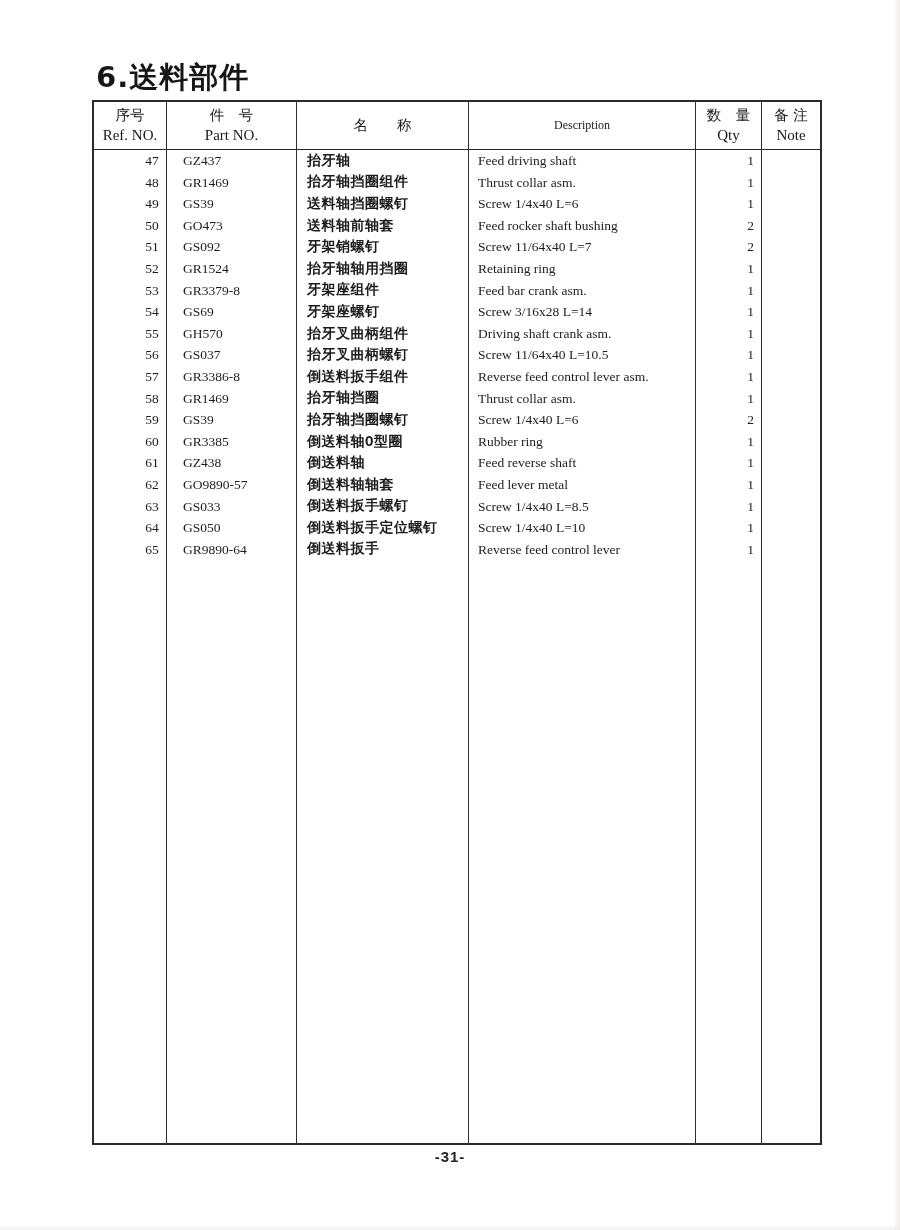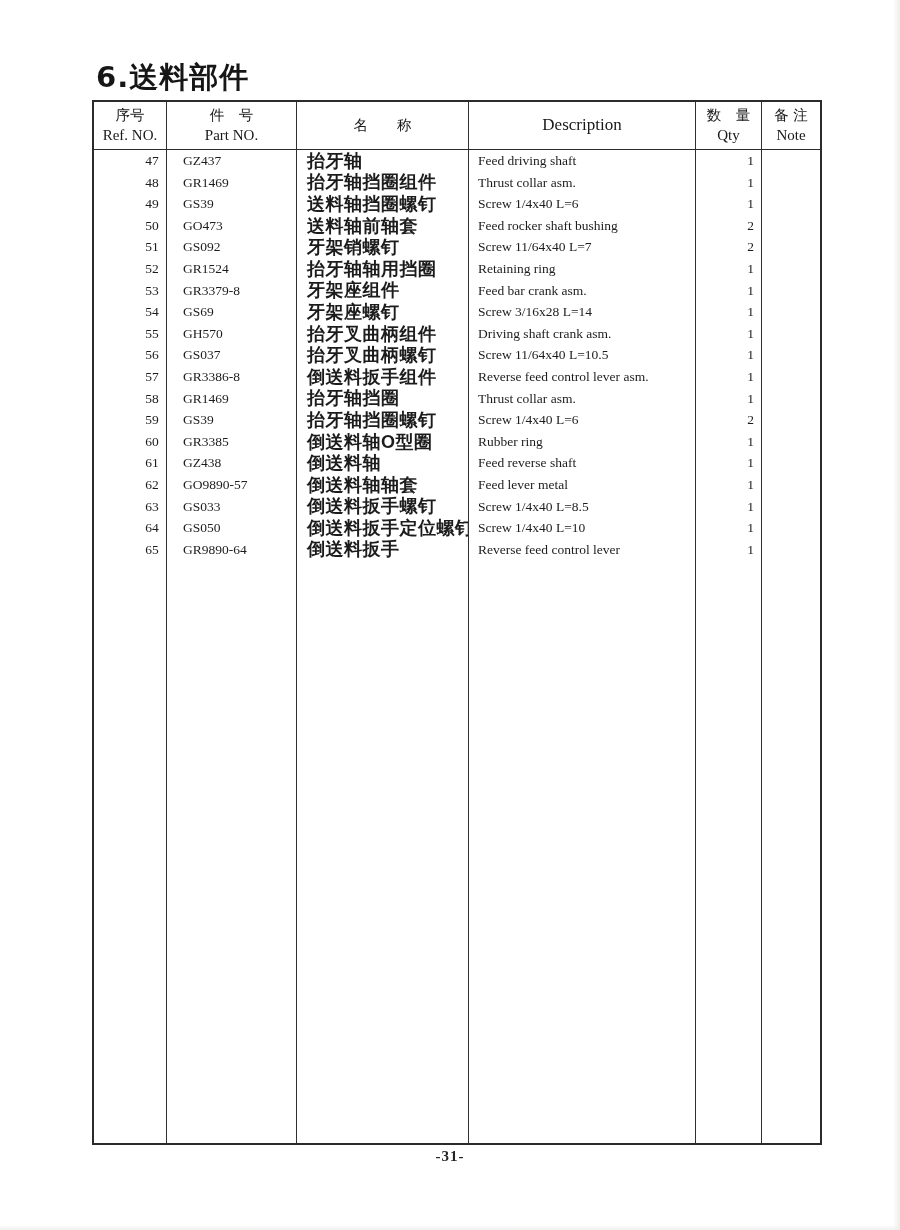--- a/index.html
+++ b/index.html
@@ -53,45 +53,45 @@
   }
   .th .zh {
     font-family: "DejaVu Sans", "Liberation Sans", sans-serif;
     font-size: 14.5px; color: #191919; line-height: 1.2;
   }
   .th .en {
     font-family: "Liberation Serif", serif;
     font-size: 15px; color: #191919; line-height: 1.2;
   }
   .th .en:empty, .th .zh:empty { display: none; }
-  .th.single .en { font-size: 17px; }
+  .th.single .en { font-size: 12px; }
   .rows-block { display: block; }
   .tr.data { height: 21.6px; }
   .tr.data .cell {
     display: flex; align-items: center;
     font-size: 13.5px;
     line-height: 1;
     white-space: nowrap;
   }
   .tr.data .center { justify-content: center; padding-left: 44px; }
   .tr.data .c1 { padding-left: 16px; }
   .tr.data .c2 {
     padding-left: 10px;
-    font-family: Liberation Sans, sans-serif;
+    font-family: Liberation Mono, monospace;
     font-weight: bold;
-    font-size: 18px;
+    font-size: 14px;
     letter-spacing: 0.5px;
   }
   .tr.data .c3 { padding-left: 9px; }
   .tr.filler { flex: 1; }
   .footer {
     position: absolute;
     left: 0; top: 1148px; width: 900px;
     text-align: center;
-    font-family: Liberation Serif, serif;
+    font-family: Liberation Sans, sans-serif;
     font-size: 15px;
     font-weight: 600;
     letter-spacing: 1px;
     color: #242424;
   }
 </style>
 </head>
 <body>
 
 <div class="page">

